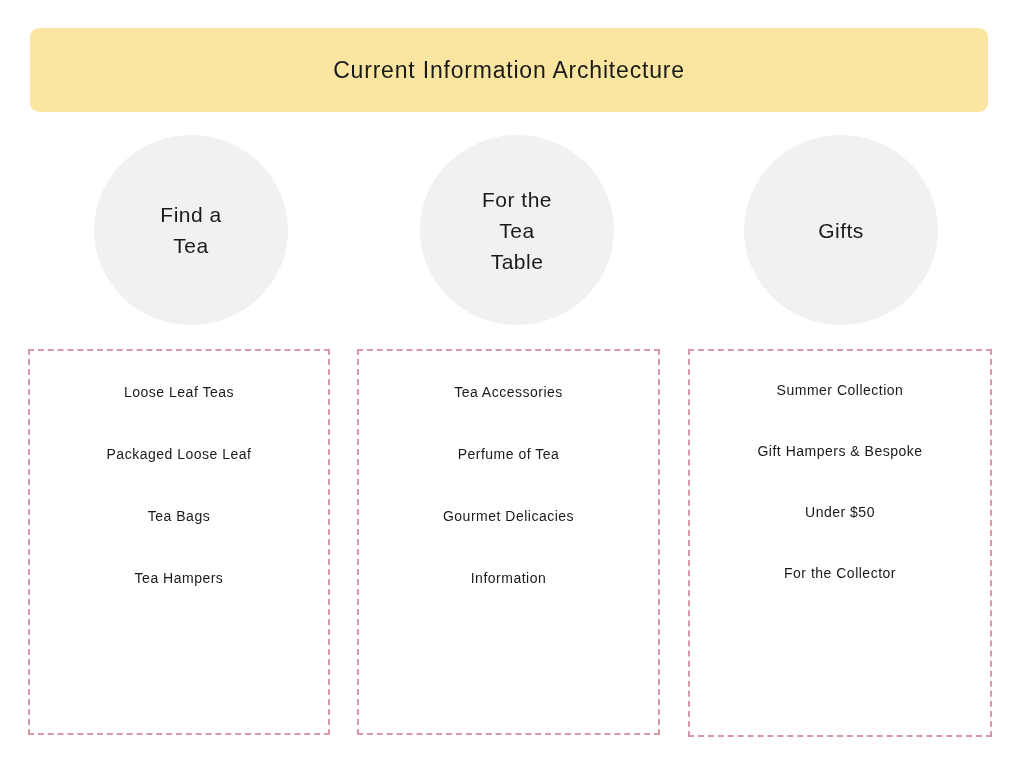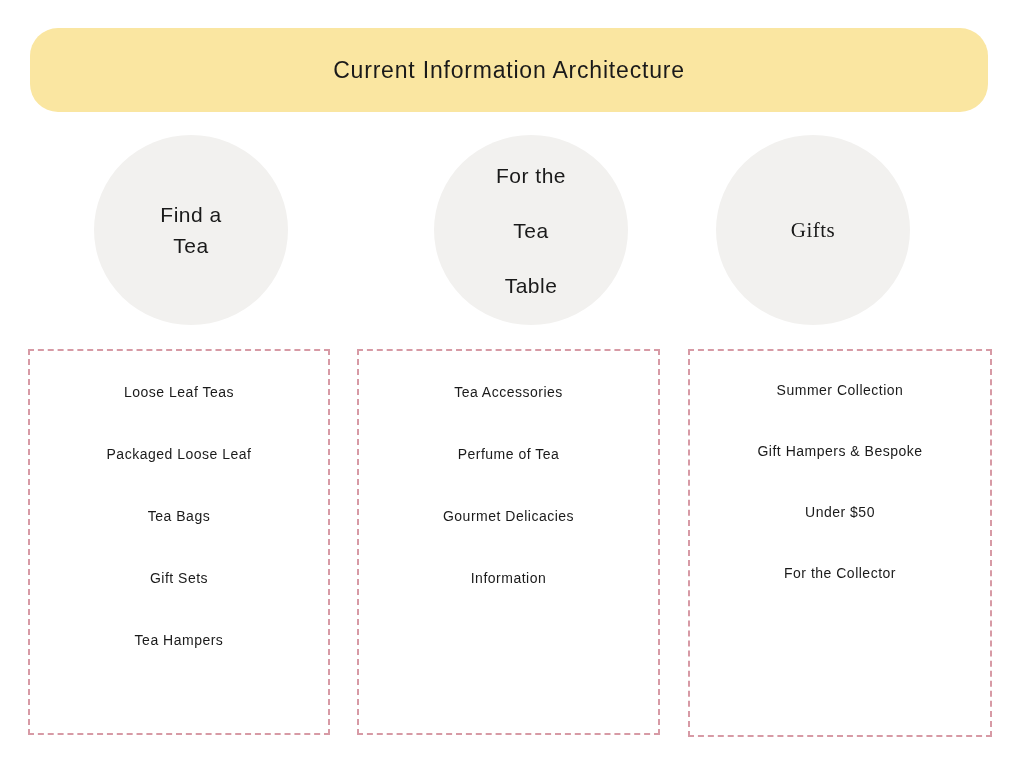--- a/index.html
+++ b/index.html
@@ -18,21 +18,21 @@
   }
 
   
   .banner {
     position: absolute;
     left: 30px;
     top: 28px;
     width: 958px;
     height: 84px;
     background: #fae6a1;
-    border-radius: 28px;
+    border-radius: 9px;
     display: flex;
     align-items: center;
     justify-content: center;
   }
   .banner span {
     font-size: 23px;
     letter-spacing: 0.8px;
     color: #1a1a1a;
   }
 
@@ -50,22 +50,22 @@
     justify-content: center;
     text-align: center;
   }
   .circle span {
     display: block;
     font-size: 21px;
     line-height: 31px;
     letter-spacing: 0.5px;
   }
   .circle.c0 { left: 94px; }
-  .circle.c1 { left: 434px; gap: 24px; }
-  .circle.c2 { left: 716px; font-family: Liberation Serif, serif; }
+  .circle.c1 { left: 420px; }
+  .circle.c2 { left: 744px; }
 
   
   .box {
     position: absolute;
     top: 349px;
     height: 386px;
     border: 2px dashed #d79aa5;
     box-sizing: border-box;
     padding-top: 10px;
   }
@@ -106,21 +106,20 @@
   </div>
 
   <div class="circle c2">
     <span>Gifts</span>
   </div>
 
   <div class="box b0">
     <div class="item">Loose Leaf Teas</div>
     <div class="item">Packaged Loose Leaf</div>
     <div class="item">Tea Bags</div>
-    <div class="item">Gift Sets</div>
     <div class="item">Tea Hampers</div>
   </div>
 
   <div class="box b1">
     <div class="item">Tea Accessories</div>
     <div class="item">Perfume of Tea</div>
     <div class="item">Gourmet Delicacies</div>
     <div class="item">Information</div>
   </div>
 

